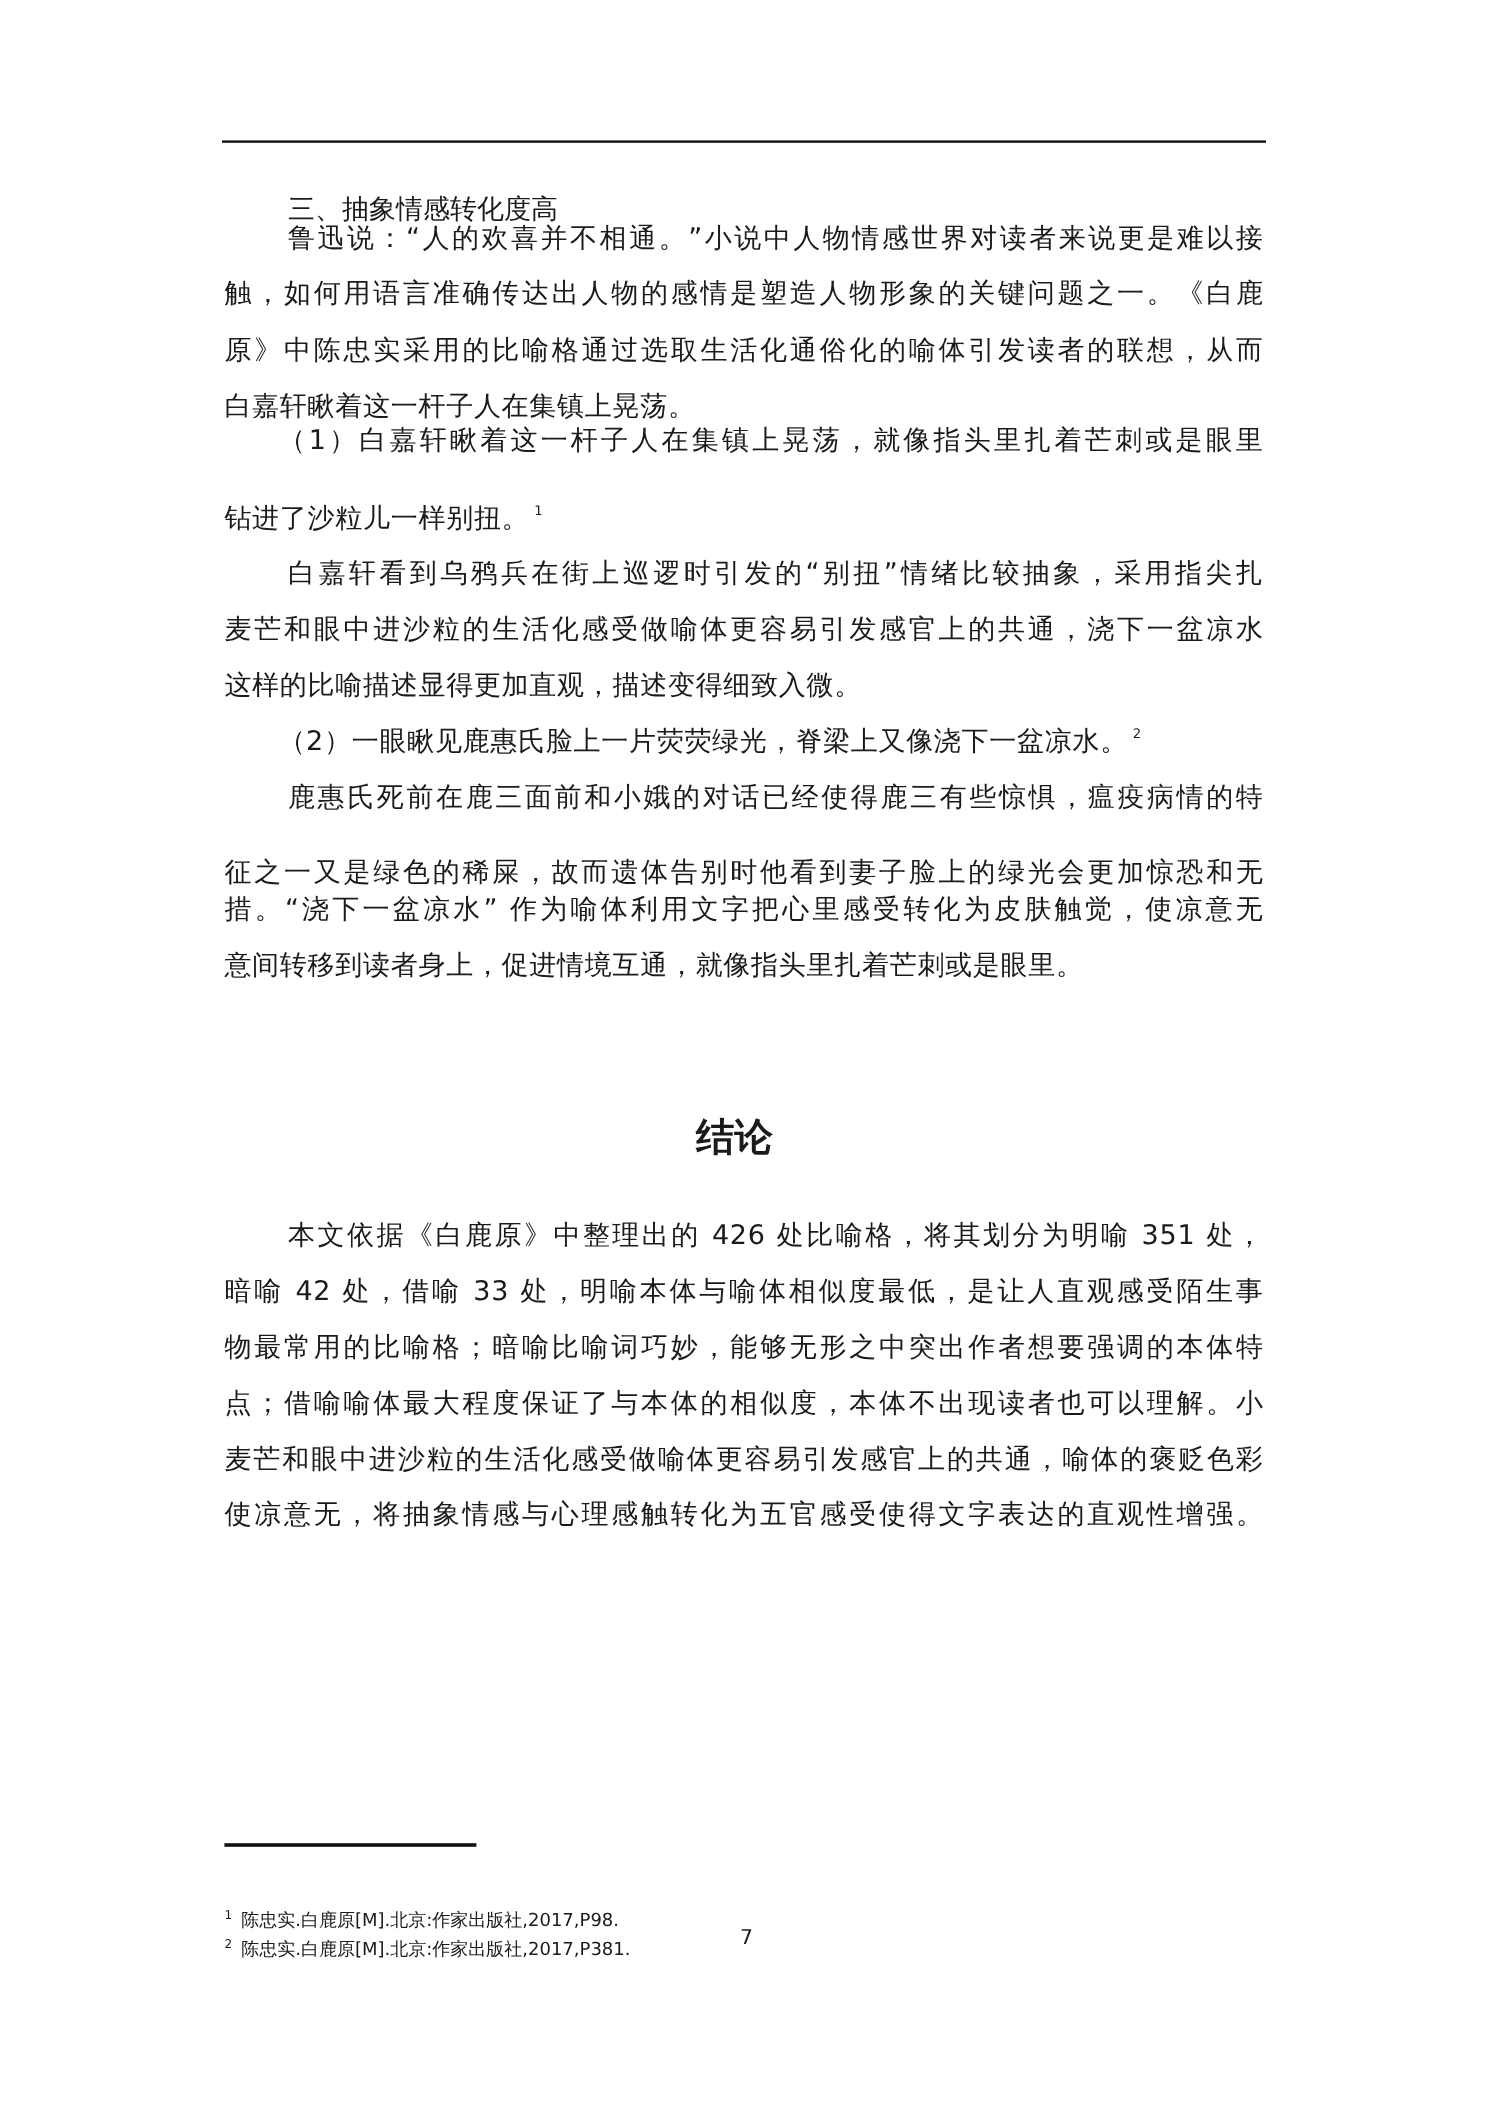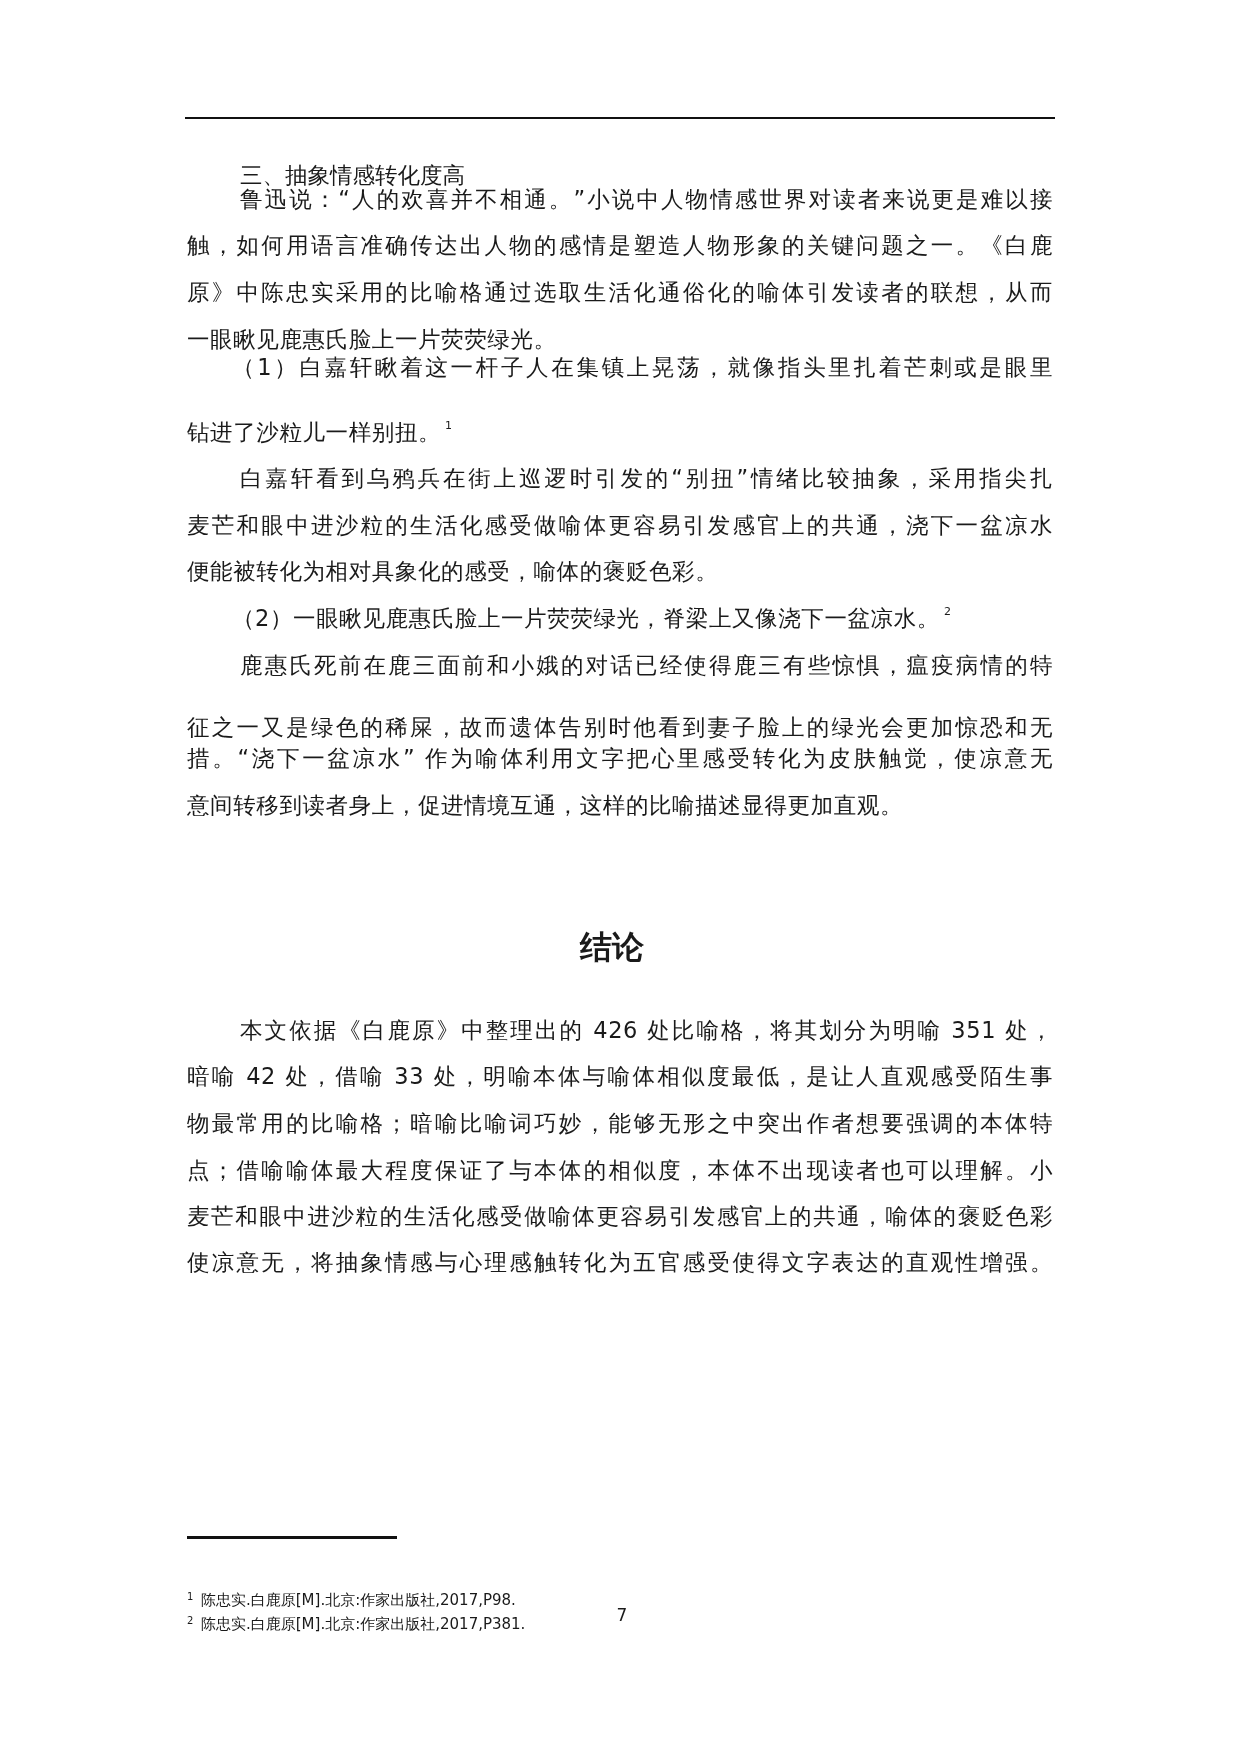--- a/index.html
+++ b/index.html
@@ -22,35 +22,35 @@
 </head>
 <body>
 
 <div class="rule-top"></div>
 
 <div class="heading3">三、抽象情感转化度高</div>
 
 <div class="line indent justify" style="top:184px">鲁迅说：“人的欢喜并不相通。”小说中人物情感世界对读者来说更是难以接</div>
 <div class="line justify" style="top:230px">触，如何用语言准确传达出人物的感情是塑造人物形象的关键问题之一。《白鹿</div>
 <div class="line justify" style="top:277px">原》中陈忠实采用的比喻格通过选取生活化通俗化的喻体引发读者的联想，从而</div>
-<div class="line" style="top:324px">一眼瞅见鹿惠氏脸上一片荧荧绿光。</div>
+<div class="line" style="top:324px">白嘉轩瞅着这一杆子人在集镇上晃荡。</div>
 
 <div class="line indent justify" style="top:352px; left:232px; width:821px">（1）白嘉轩瞅着这一杆子人在集镇上晃荡，就像指头里扎着芒刺或是眼里</div>
 <div class="line" style="top:417px"><span>钻进了沙粒儿一样别扭。</span><sup class="fn">1</sup></div>
 
 <div class="line indent justify" style="top:463px">白嘉轩看到乌鸦兵在街上巡逻时引发的“别扭”情绪比较抽象，采用指尖扎</div>
 <div class="line justify" style="top:510px">麦芒和眼中进沙粒的生活化感受做喻体更容易引发感官上的共通，浇下一盆凉水</div>
-<div class="line" style="top:556px">便能被转化为相对具象化的感受，喻体的褒贬色彩。</div>
+<div class="line" style="top:556px">这样的比喻描述显得更加直观，描述变得细致入微。</div>
 
 <div class="line" style="top:603px; left:232px"><span>（2）一眼瞅见鹿惠氏脸上一片荧荧绿光，脊梁上又像浇下一盆凉水。</span><sup class="fn">2</sup></div>
 
 <div class="line indent justify" style="top:650px">鹿惠氏死前在鹿三面前和小娥的对话已经使得鹿三有些惊惧，瘟疫病情的特</div>
 <div class="line justify" style="top:712px">征之一又是绿色的稀屎，故而遗体告别时他看到妻子脸上的绿光会更加惊恐和无</div>
 <div class="line justify" style="top:743px">措。“浇下一盆凉水” 作为喻体利用文字把心里感受转化为皮肤触觉，使凉意无</div>
-<div class="line" style="top:790px">意间转移到读者身上，促进情境互通，这样的比喻描述显得更加直观。</div>
+<div class="line" style="top:790px">意间转移到读者身上，促进情境互通，就像指头里扎着芒刺或是眼里。</div>
 
 <div class="h-concl">结论</div>
 
 <div class="line indent justify" style="top:1015px">本文依据《白鹿原》中整理出的 426 处比喻格，将其划分为明喻 351 处，</div>
 <div class="line justify" style="top:1061px">暗喻 42 处，借喻 33 处，明喻本体与喻体相似度最低，是让人直观感受陌生事</div>
 <div class="line justify" style="top:1108px">物最常用的比喻格；暗喻比喻词巧妙，能够无形之中突出作者想要强调的本体特</div>
 <div class="line justify" style="top:1155px">点；借喻喻体最大程度保证了与本体的相似度，本体不出现读者也可以理解。小</div>
 <div class="line justify" style="top:1201px">麦芒和眼中进沙粒的生活化感受做喻体更容易引发感官上的共通，喻体的褒贬色彩</div>
 <div class="line justify" style="top:1247px">使凉意无，将抽象情感与心理感触转化为五官感受使得文字表达的直观性增强。</div>
 

